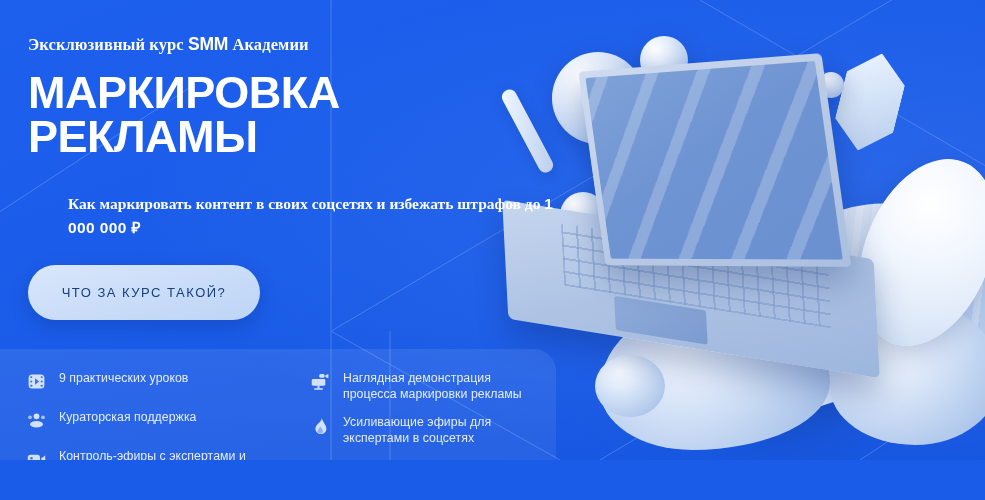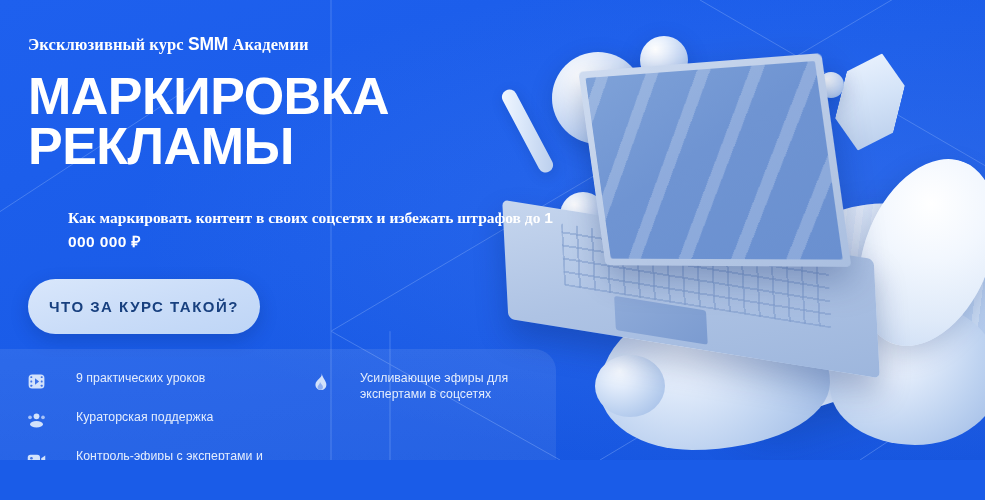--- a/index.html
+++ b/index.html
@@ -141,21 +141,21 @@
     font-family:"Liberation Sans", sans-serif;
     font-weight:700;
     font-size:17.5px;
     letter-spacing:-.2px;
   }
 
   .headline {
     margin-top:16px;
     font-family:"Liberation Sans", sans-serif;
     font-weight:700;
-    font-size:52px;
+    font-size:45px;
     line-height:.97;
     color:#ffffff;
     letter-spacing:-.5px;
   }
   .headline span { display:block; }
 
   .subhead {
     margin-top:34px;
     font-family:"Liberation Serif", serif;
     font-weight:700;
@@ -174,42 +174,42 @@
   .cta {
     margin-top:25px;
     display:inline-flex; align-items:center; justify-content:center;
     width:232px; height:55px;
     border-radius:999px;
     border:none;
     cursor:pointer;
     background:linear-gradient(165deg,#d9e7fb 0%, #c9dcf8 55%, #bed5f6 100%);
     color:#18407f;
     font-family:"Liberation Sans", sans-serif;
-    font-weight:700;
-    font-size:15px;
+    font-weight:400;
+    font-size:13px;
     letter-spacing:1.5px;
     box-shadow:0 6px 18px rgba(8,34,96,0.22);
   }
 
   
   .features {
     position:absolute;
     left:-40px; top:349px;
     width:596px; height:162px;
     background:linear-gradient(180deg, rgba(255,255,255,0.085) 0%, rgba(255,255,255,0.055) 100%);
     border-radius:22px;
     padding:22px 0 0 66px;
     display:flex;
     column-gap:16px;
   }
   .feat-col { display:flex; flex-direction:column; }
   .feat-col.left { width:268px; row-gap:18px; }
   .feat-col.right { width:232px; row-gap:12px; }
 
-  .feat { display:flex; align-items:flex-start; column-gap:29px; }
+  .feat { display:flex; align-items:flex-start; column-gap:12px; }
   .feat-icon {
     flex:0 0 auto;
     width:21px; height:21px;
     display:flex; align-items:center; justify-content:center;
     color:#d3e2fb;
   }
   .feat-icon svg { width:21px; height:21px; display:block; }
   .feat-text {
     font-family:"Liberation Sans", sans-serif;
     font-size:12.3px;
@@ -331,20 +331,32 @@
           </svg>
         </span>
         <span class="feat-text">Контроль-эфиры с экспертами и юристом</span>
       </div>
 
     </div>
 
     <div class="feat-col right">
 
 
+      <div class="feat">
+        <span class="feat-icon">
+          <svg viewBox="0 0 24 24" fill="currentColor" aria-hidden="true">
+            <rect x="2" y="9.2" width="15.5" height="7.6" rx="1.6"></rect>
+            <rect x="10.5" y="3.4" width="6.2" height="4.4" rx="1.8"></rect>
+            <path d="M17.6 4.9 L21 3.3 v5.1 l-3.4-1.6 Z"></path>
+            <rect x="8.6" y="16.8" width="2.2" height="3.4"></rect>
+            <rect x="4.6" y="19.6" width="10.2" height="1.9" rx=".9"></rect>
+          </svg>
+        </span>
+        <span class="feat-text">Наглядная демонстрация процесса маркировки рекламы</span>
+      </div>
 
       <div class="feat">
         <span class="feat-icon">
           <svg viewBox="0 0 24 24" fill="currentColor" aria-hidden="true">
             <path d="M13.2 2.2 c.8 3.4 -1.1 4.6 -2.6 6.3 -1.8 2 -4.4 3.8 -4.4 7.2 0 3.5 2.9 6.1 6.3 6.1 3.5 0 6.2 -2.7 6.2 -6.2 0 -4.6 -3.6 -5.8 -5.5 -13.4 Z"></path>
             <path d="M11.3 12.4 c.4 1.9 -.6 2.6 -1.4 3.6 -.7 .9 -1.2 1.6 -1.2 2.6 0 1.7 1.4 2.9 3.1 2.9 1.7 0 3 -1.3 3 -3 0 -2.3 -2 -3.1 -3.5 -6.1 Z" fill="#3f74e8" opacity=".45"></path>
           </svg>
         </span>
         <span class="feat-text">Усиливающие эфиры для экспертами в соцсетях</span>
       </div>

